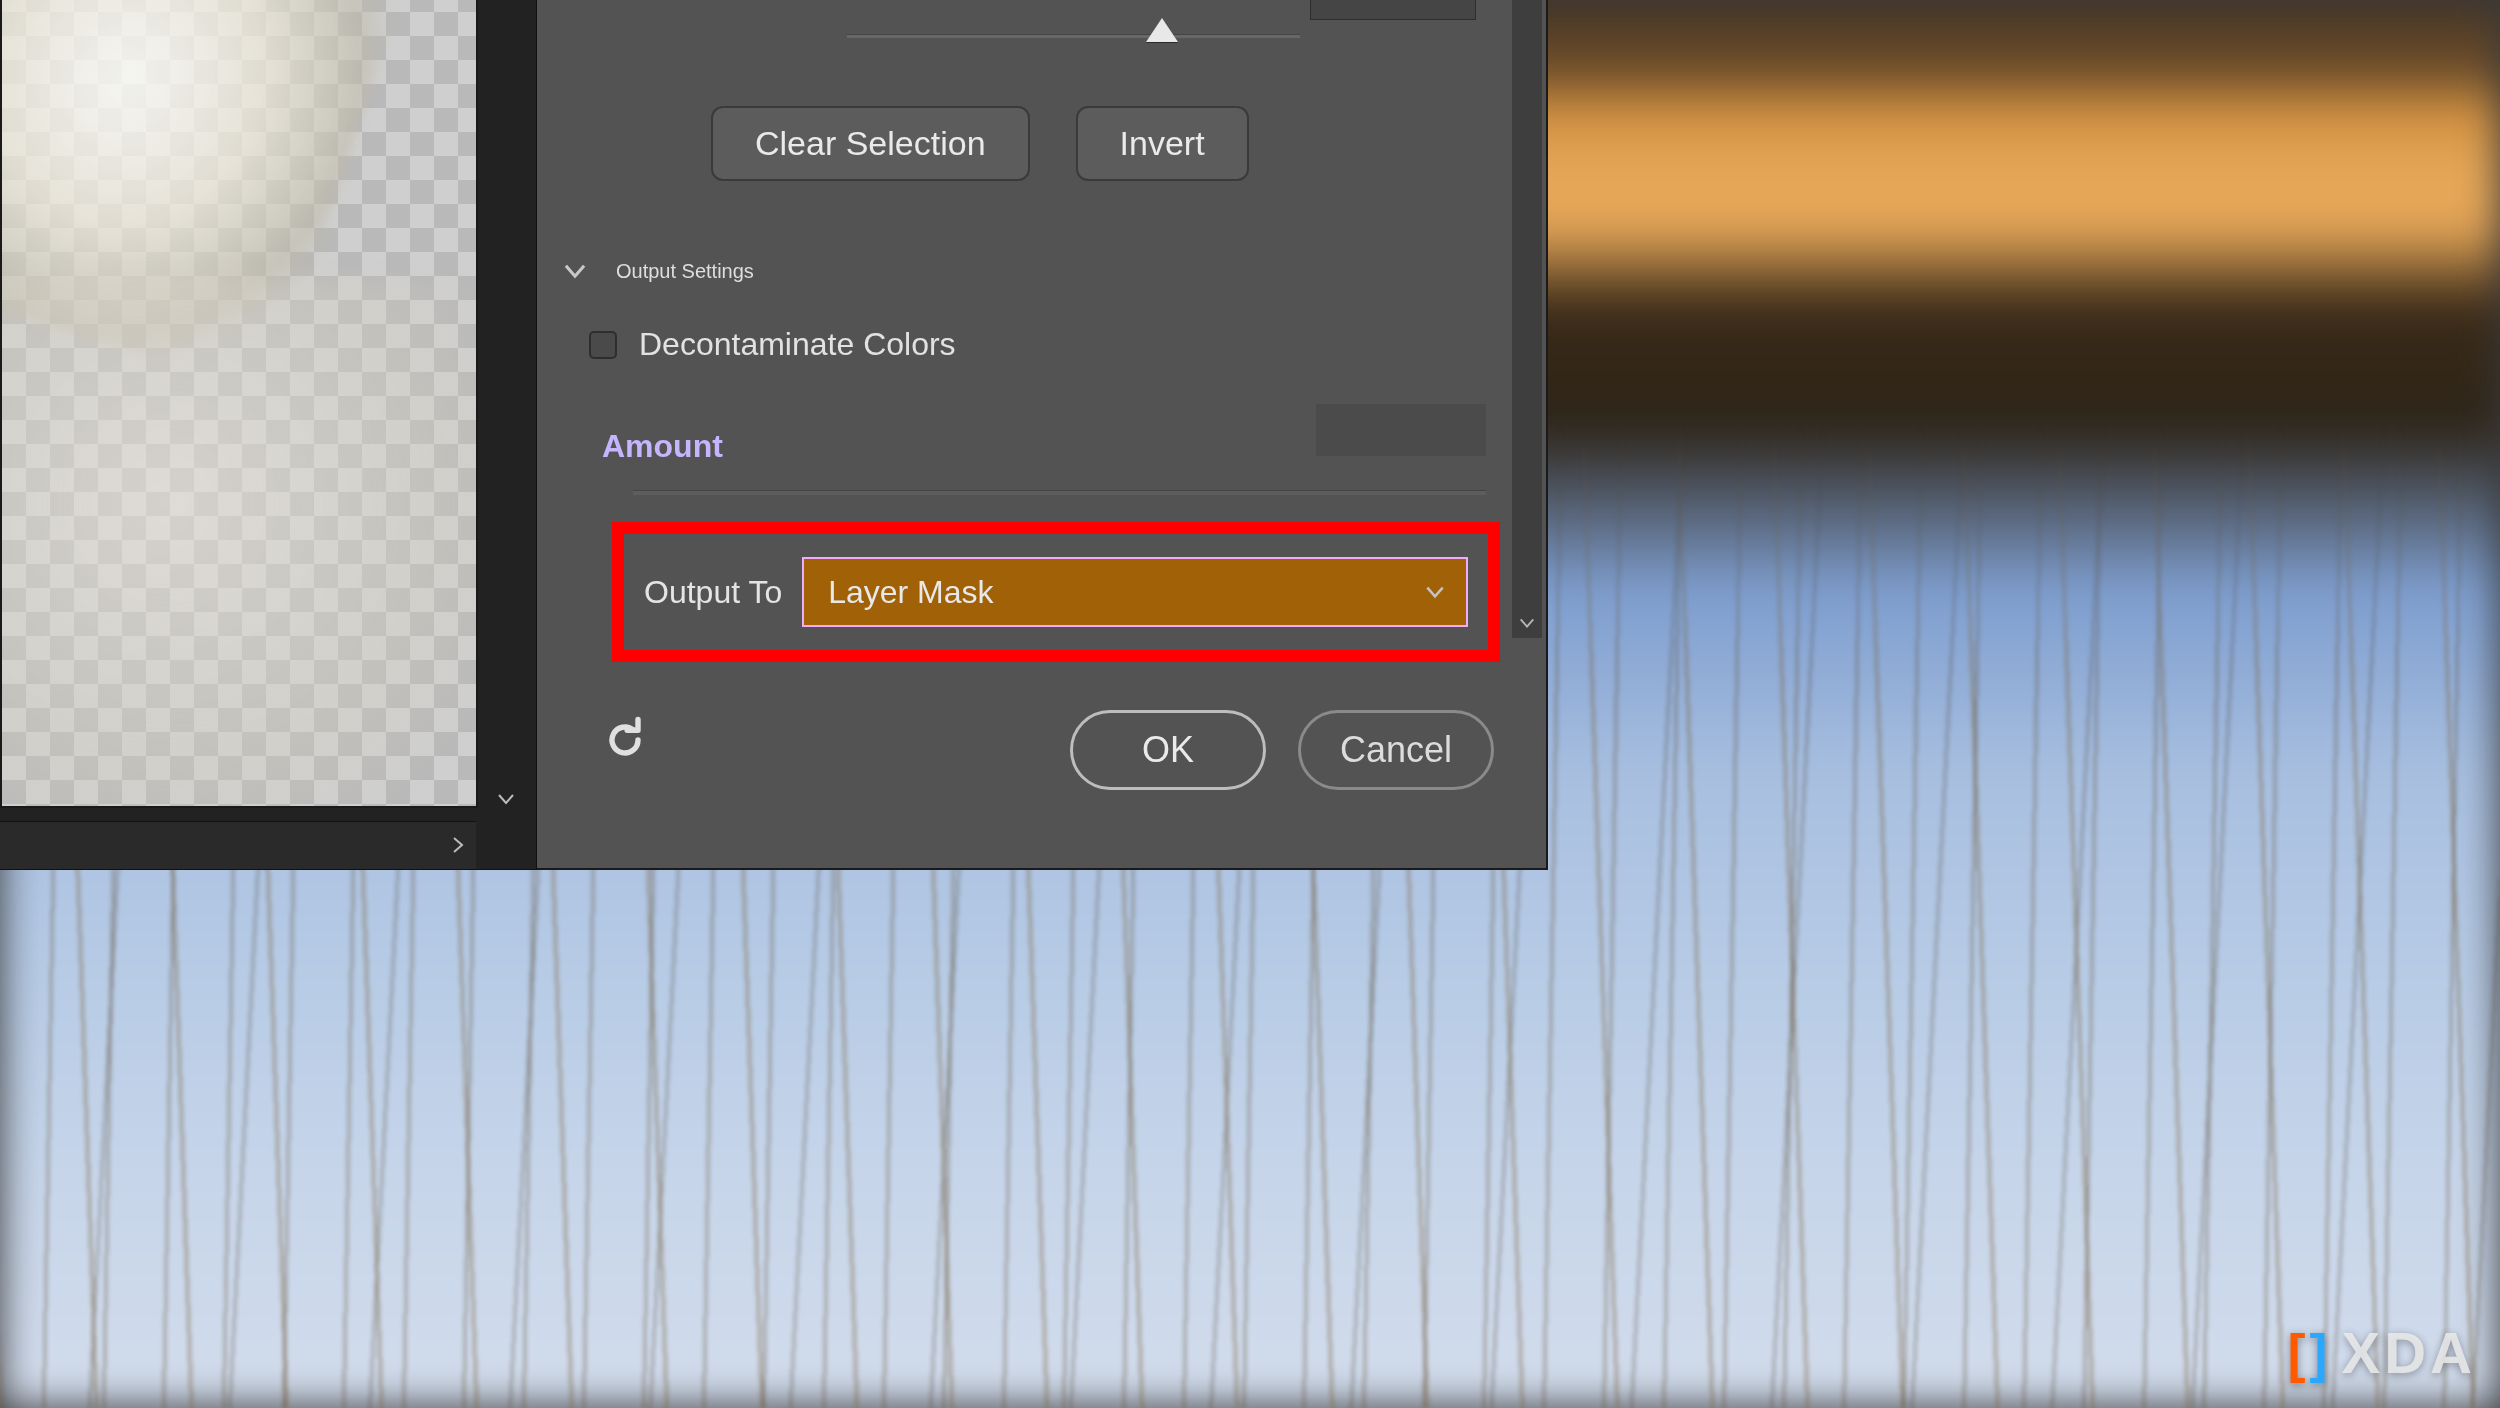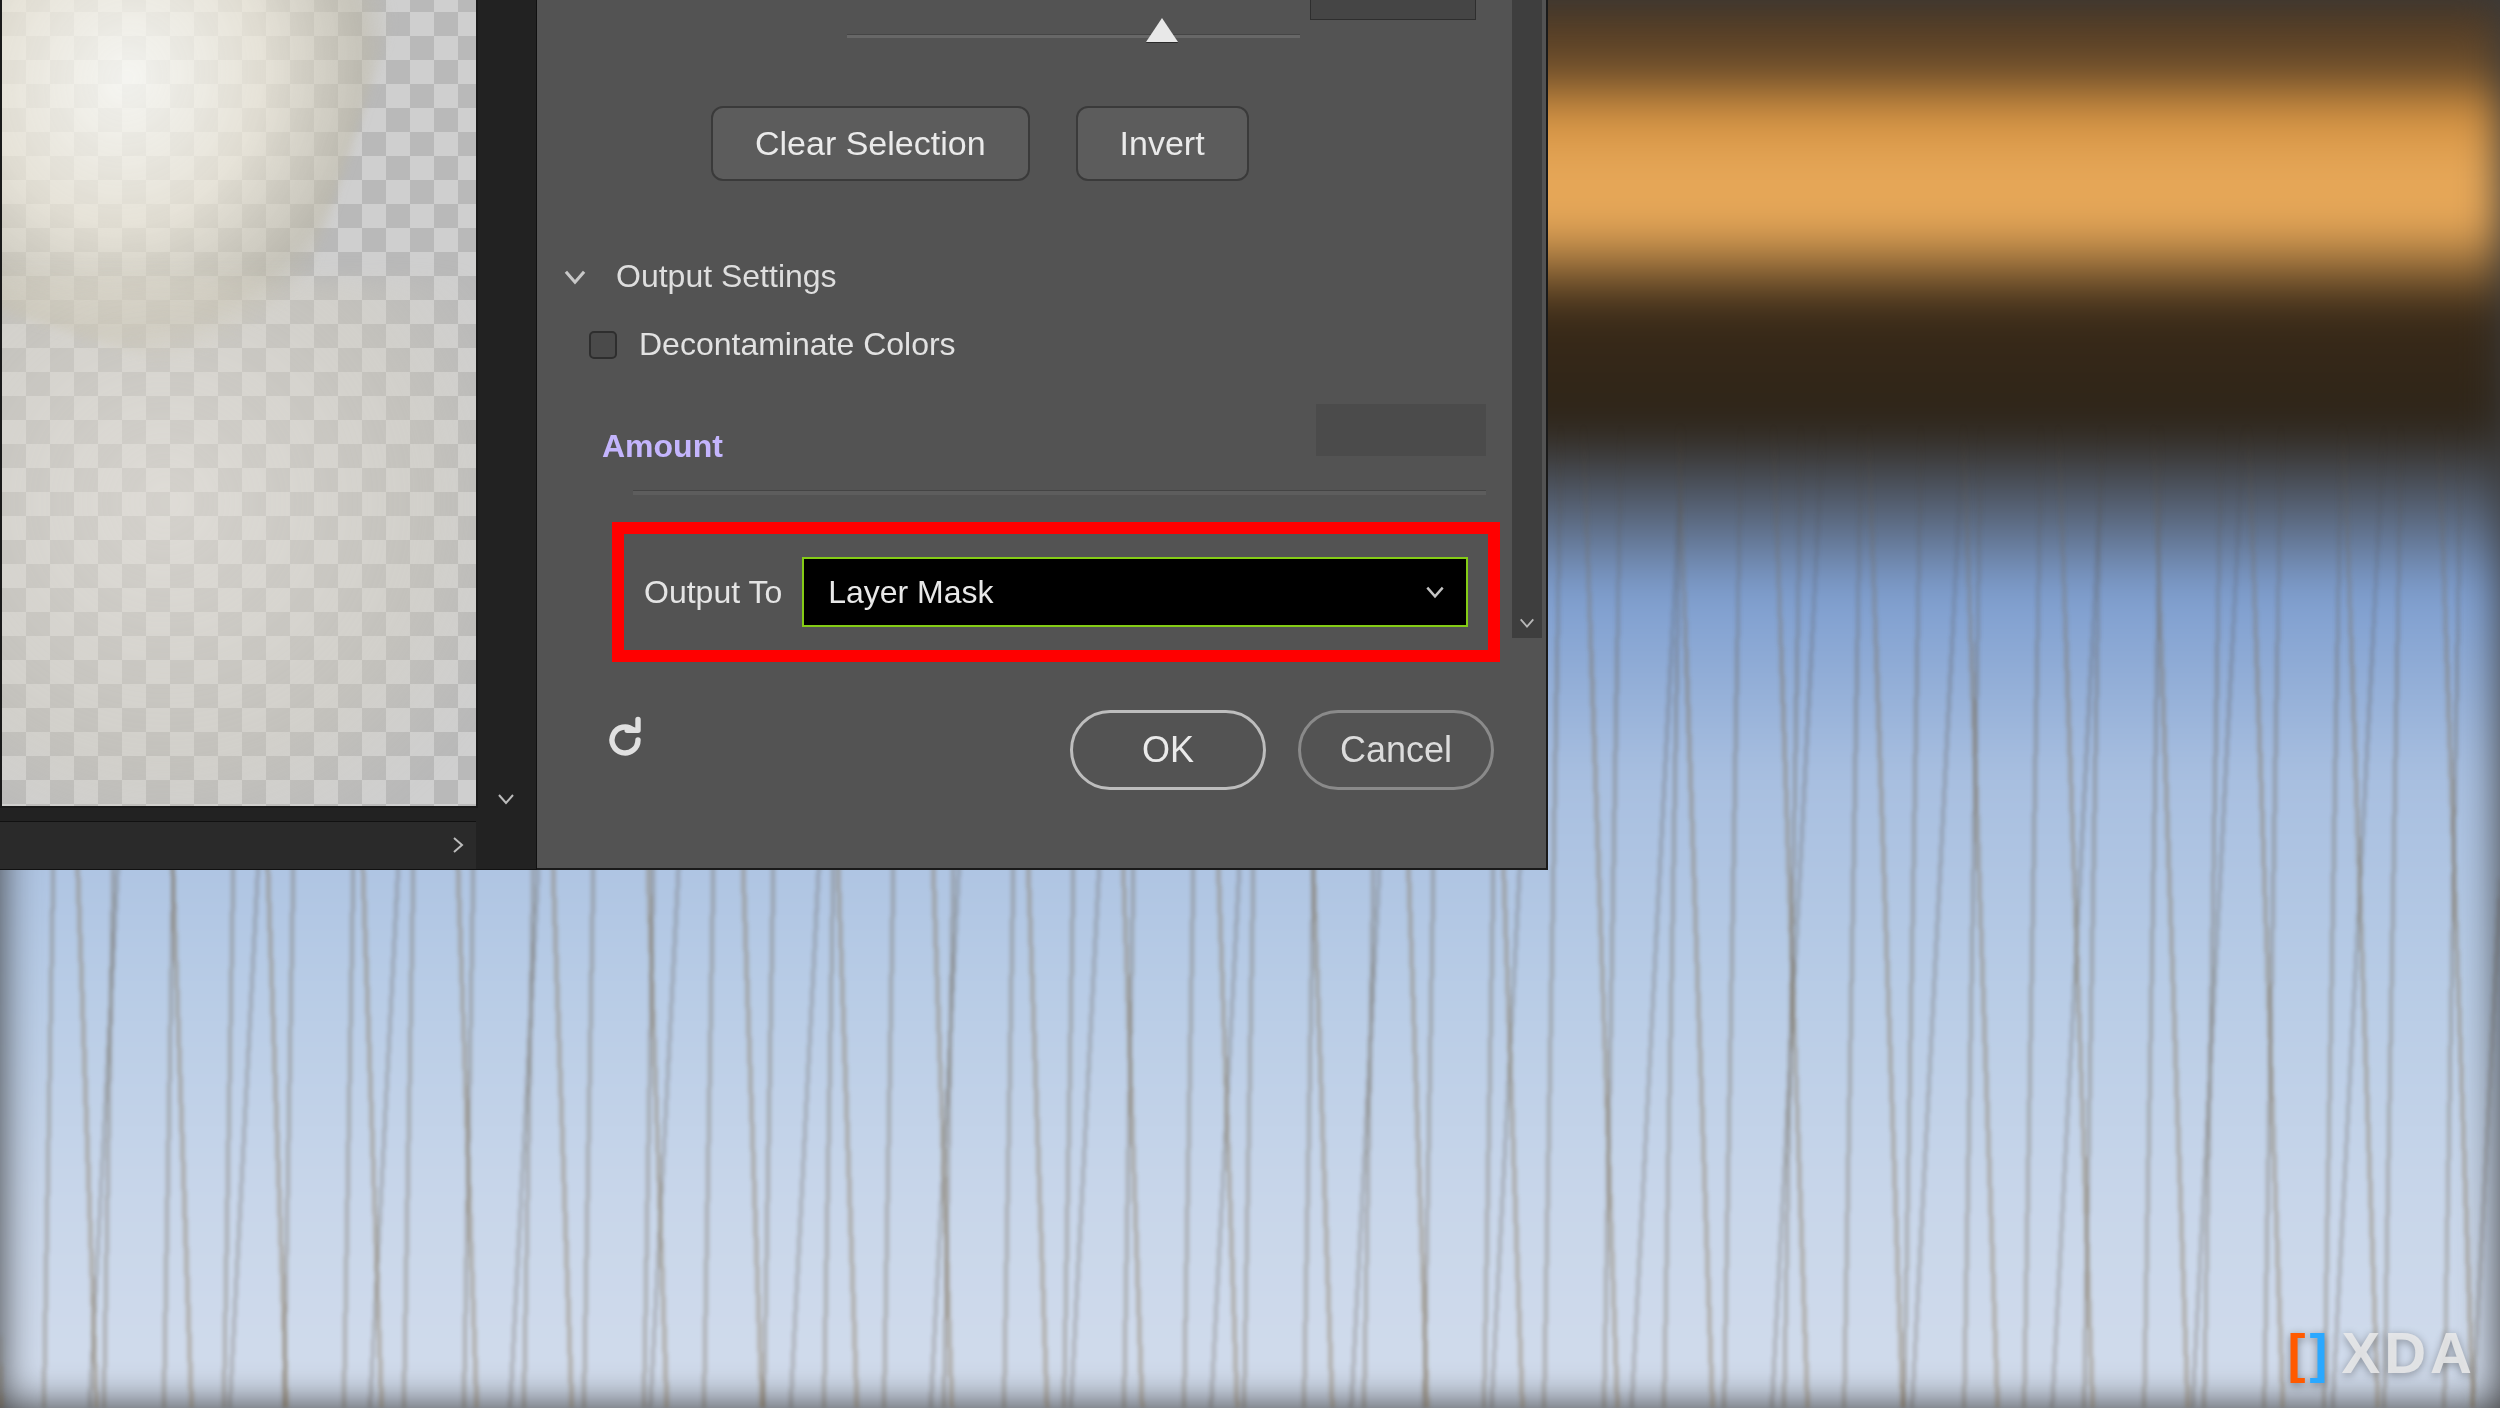--- a/index.html
+++ b/index.html
@@ -137,21 +137,21 @@
     font-size: 34px;
     padding: 16px 42px;
     border-radius: 12px;
     cursor: pointer;
   }
 
   
   .section-head {
     position: absolute; left: 25px; top: 258px;
     display: flex; align-items: center; gap: 28px;
-    color: #dedede; font-size: 32px;
+    color: #dedede; font-size: 20px;
   }
   .sect-chev { color: #c8c8c8; }
 
   .check-row {
     position: absolute; left: 52px; top: 326px;
     display: flex; align-items: center; gap: 22px;
     font-size: 32px; color: #e2e2e2;
   }
   .cbox {
     width: 28px; height: 28px; border-radius: 5px;
@@ -177,21 +177,21 @@
     position: absolute; left: 45px; top: 522px;
     width: 888px; height: 140px;
     border: 12px solid #ff0000;
     display: flex; align-items: center; gap: 20px;
     padding: 0 20px;
     margin-left: 30px;
   }
   .out-label { color: #e4e4e4; font-size: 32px; white-space: nowrap; }
   .dropdown {
     flex: 1; height: 70px;
-    background: #000000; border: 2px solid #84cc16;
+    background: #a16207; border: 2px solid #f0abfc;
     display: flex; align-items: center; justify-content: space-between;
     padding: 0 20px 0 24px;
     color: #e8e8e8; font-size: 32px;
     cursor: pointer;
   }
   .dd-chev { color: #c4c4c4; }
 
   
   .reset-icon {
     position: absolute; left: 62px; bottom: 94px;

